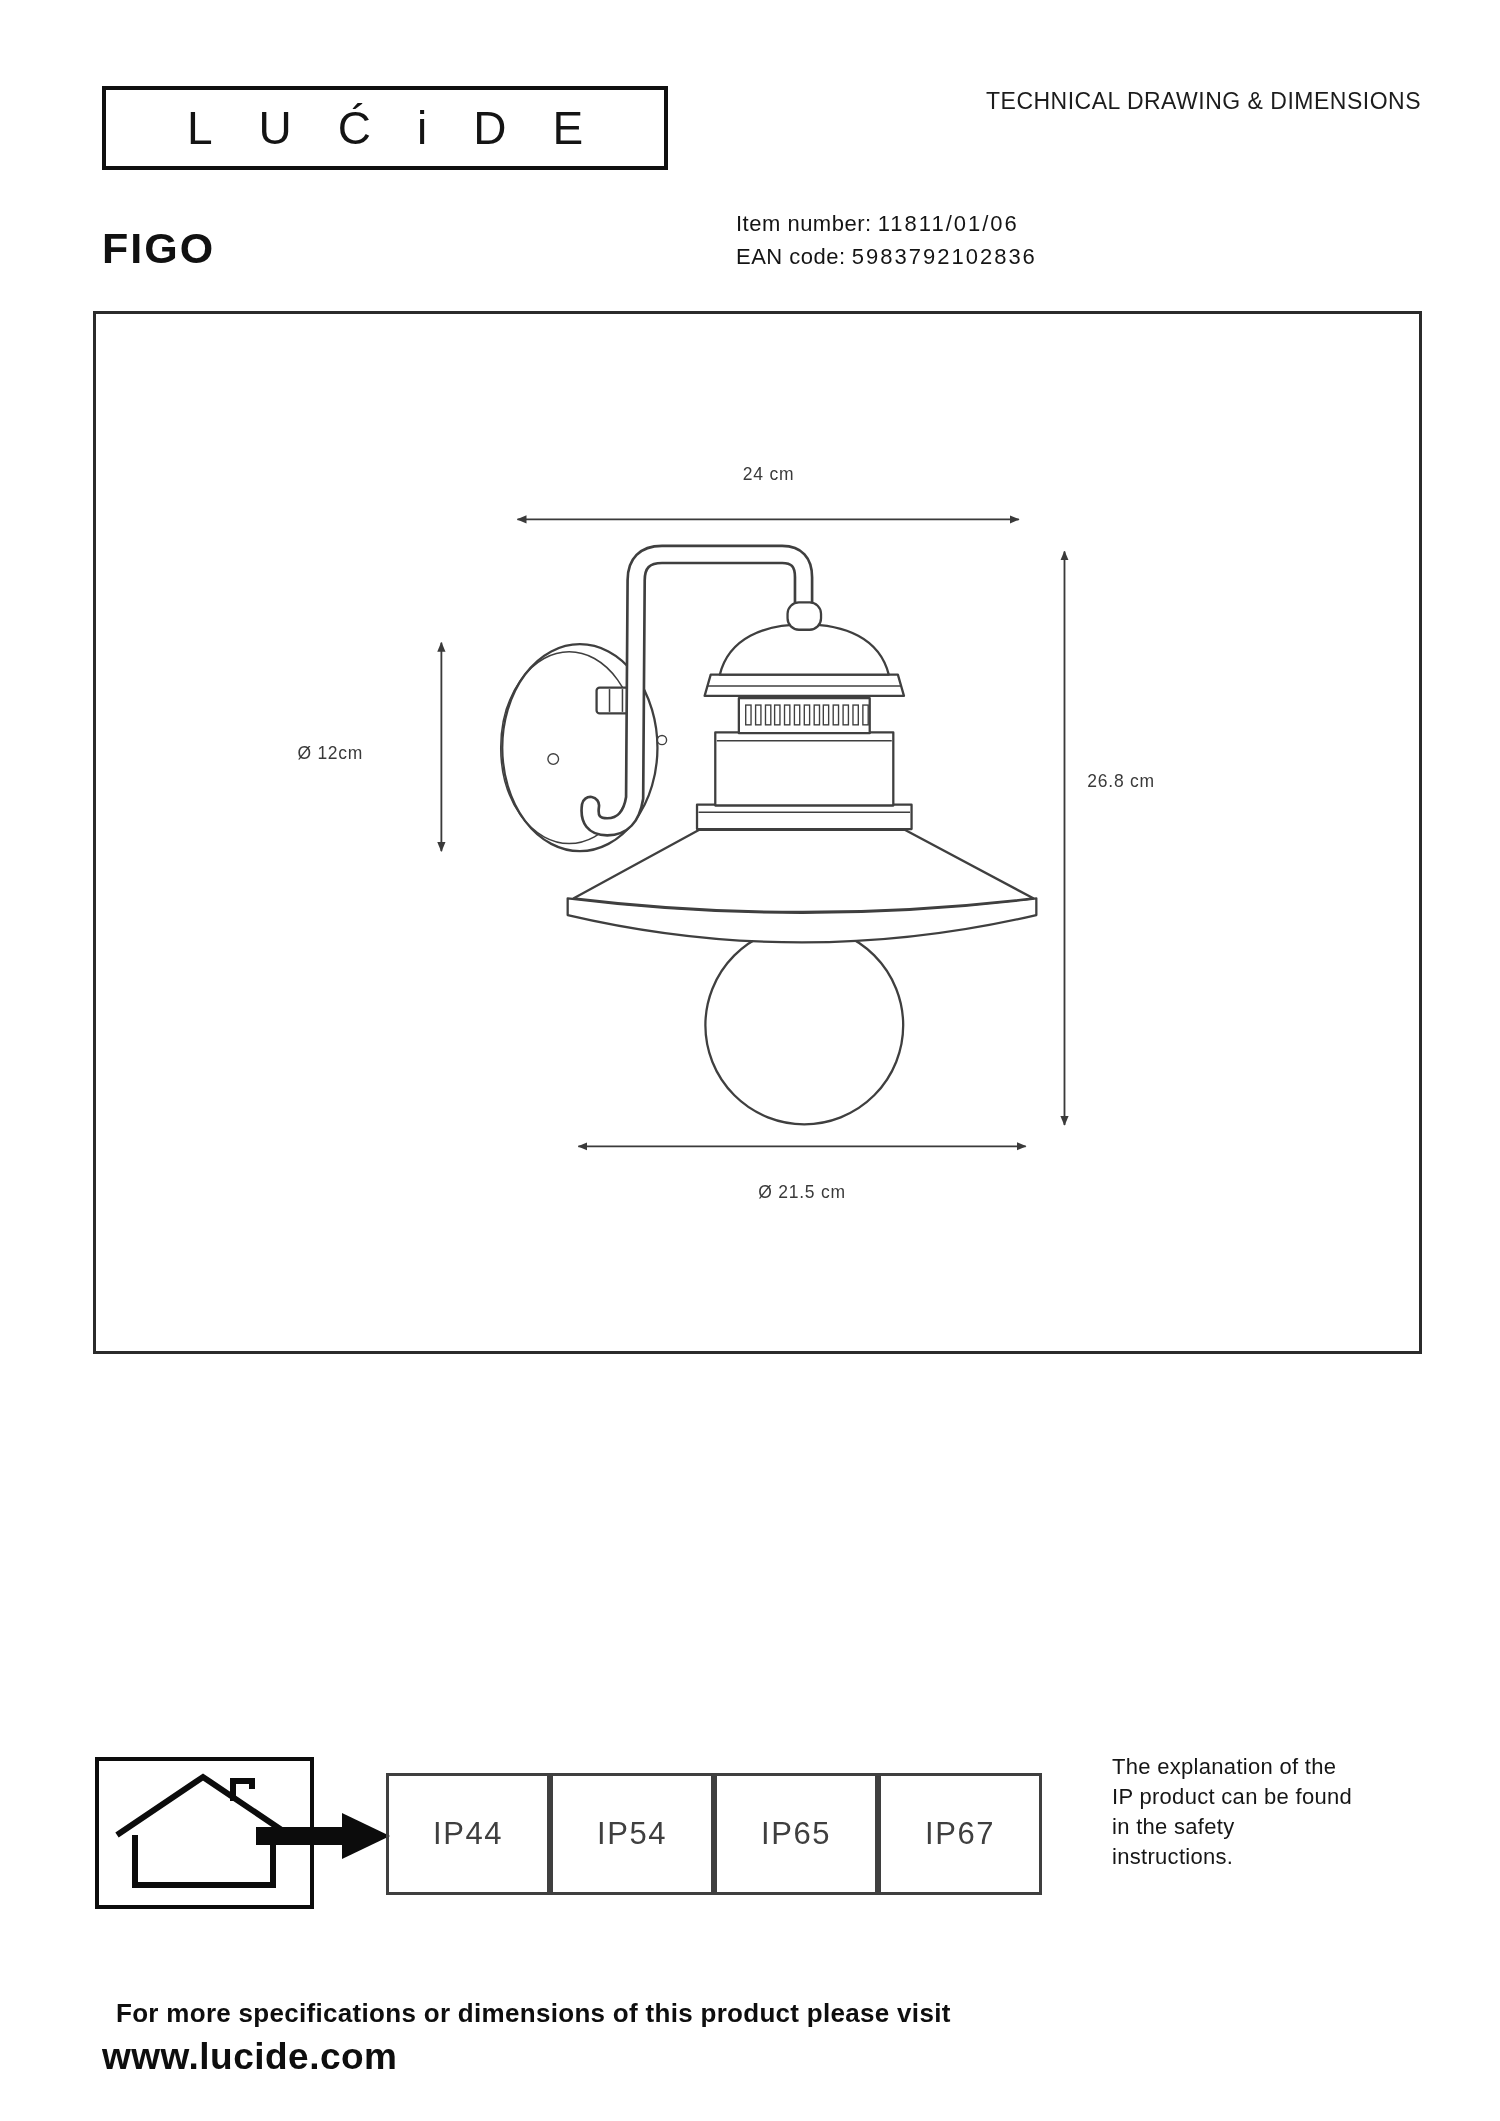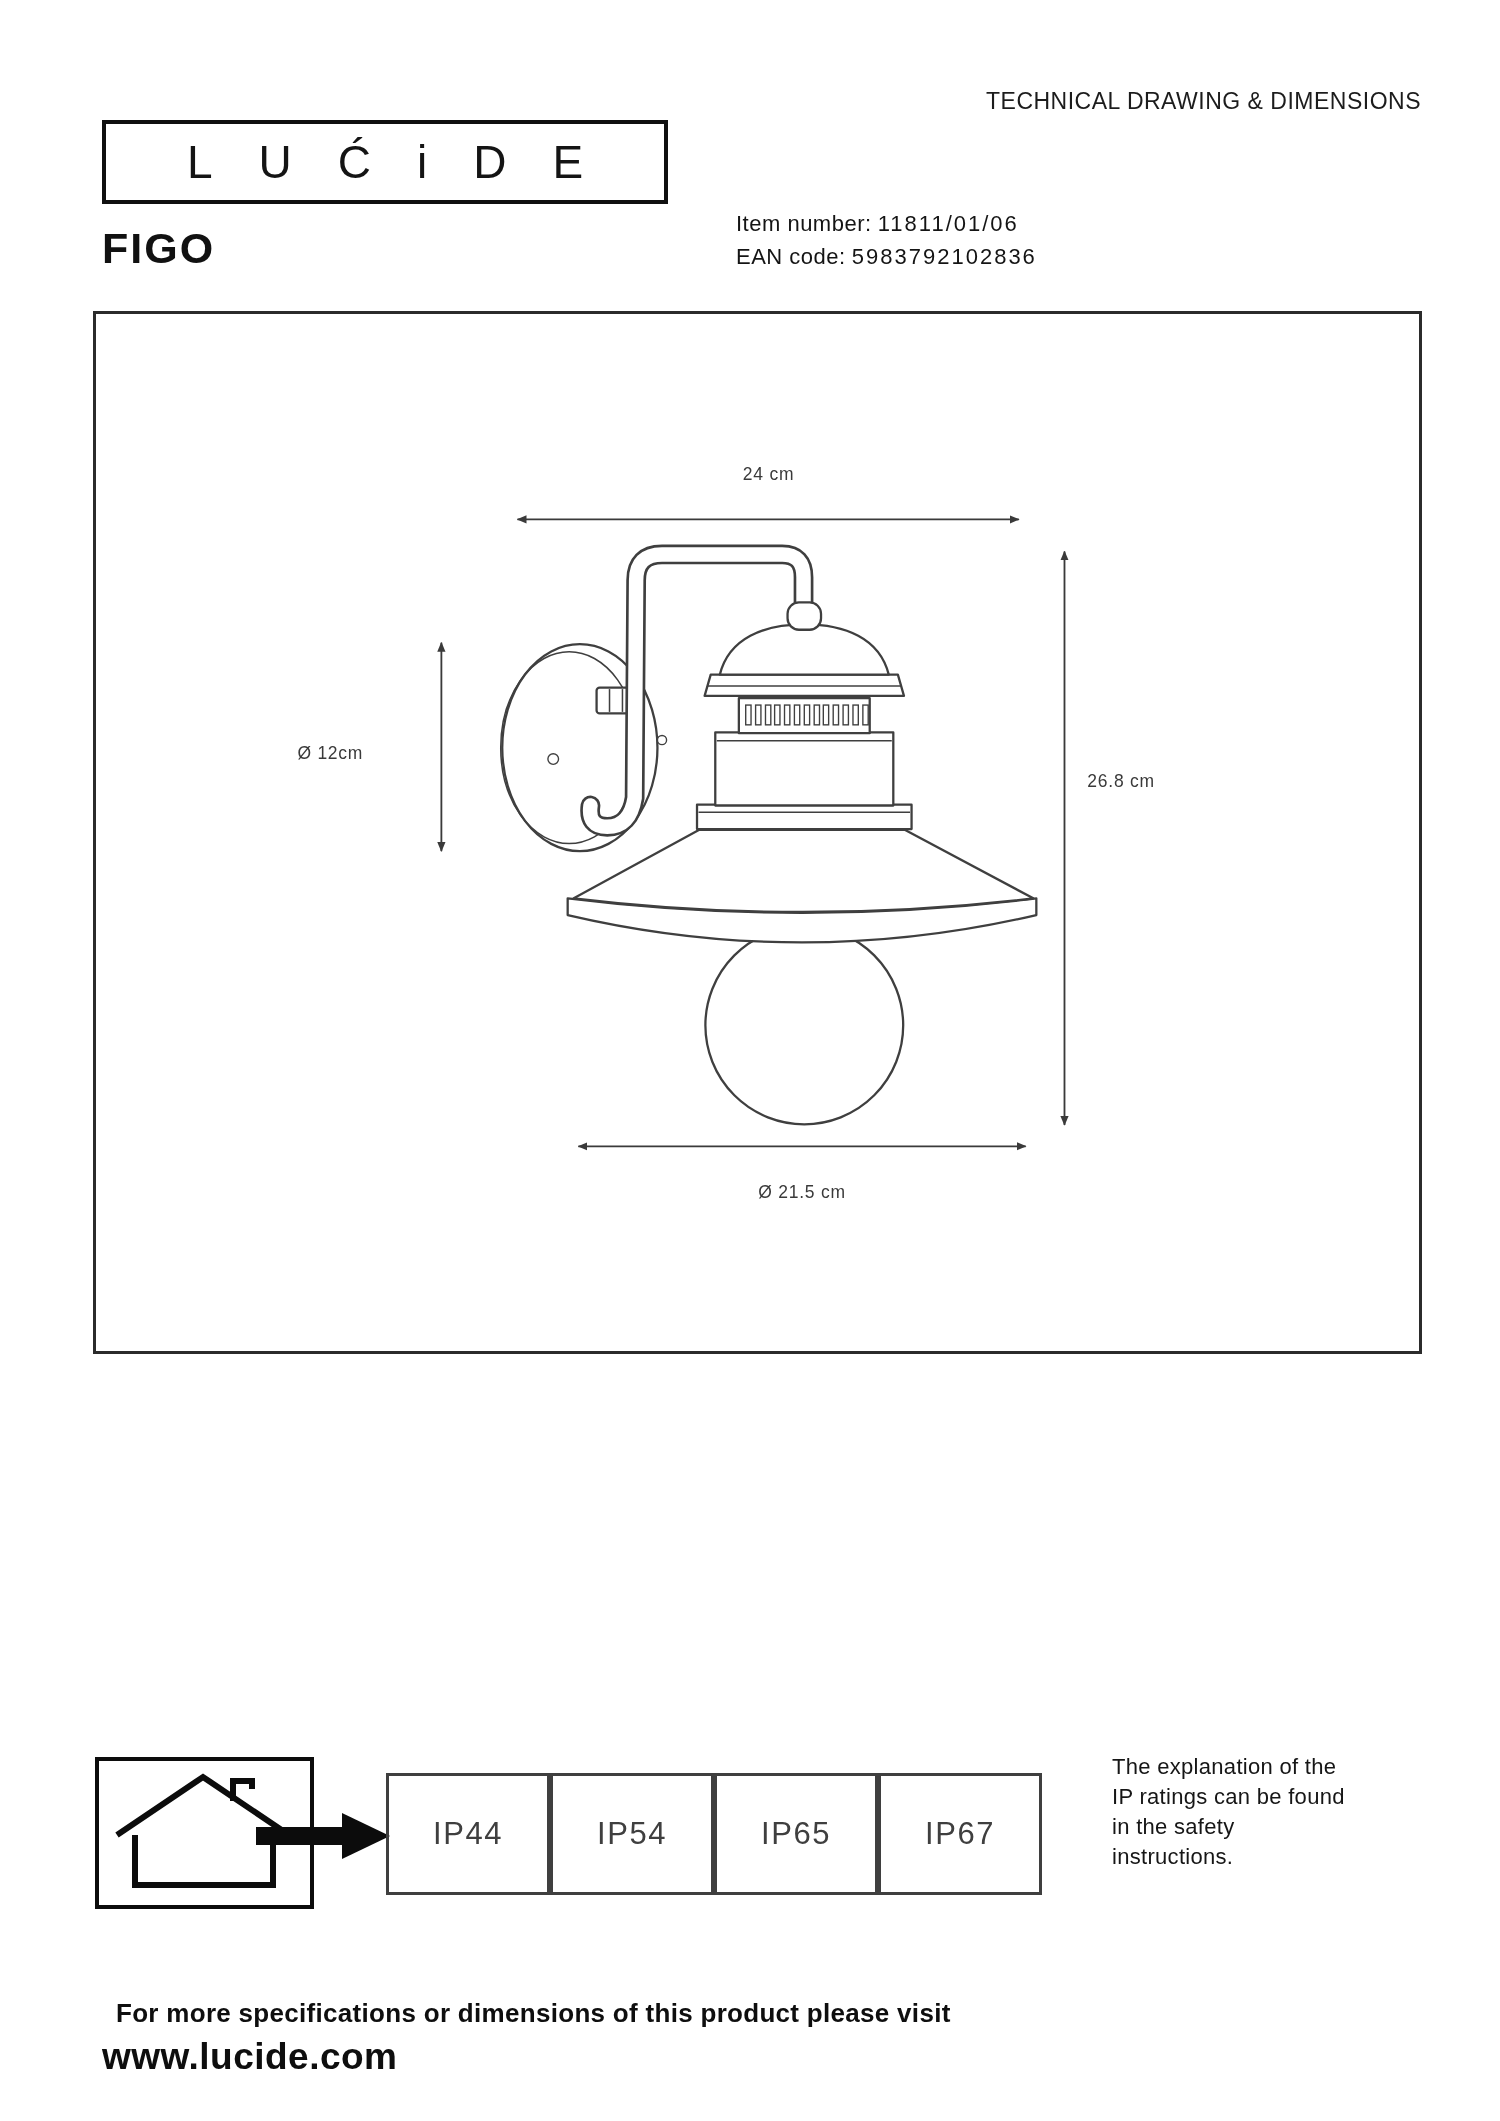--- a/index.html
+++ b/index.html
@@ -1,20 +1,20 @@
 <!DOCTYPE html>
 <html><head>
 <meta charset="utf-8">
 <style>
   html,body{margin:0;padding:0;background:#ffffff;}
   body{width:1500px;height:2121px;position:relative;font-family:"Liberation Sans",sans-serif;color:#1a1a1a;overflow:hidden;}
 
   
   .logo-box{position:absolute;left:102px;top:86px;width:566px;height:84px;border:4px solid #101010;
-            box-sizing:border-box;display:flex;align-items:center;justify-content:center;margin-top:34px;}
+            box-sizing:border-box;display:flex;align-items:center;justify-content:center;}
   .logo-text{font-size:46px;font-weight:400;color:#141414;letter-spacing:46px;padding-left:46px;white-space:nowrap;}
   .doc-title{position:absolute;right:79px;top:88px;font-size:23px;letter-spacing:0.5px;color:#1c1c1c;}
 
   .product-name{position:absolute;left:102px;top:224px;font-size:43px;font-weight:700;letter-spacing:2px;color:#111;}
   .product-codes{position:absolute;left:736px;top:207px;font-size:22px;line-height:33px;color:#141414;}
   .code-label{font-weight:400;letter-spacing:0.5px;}
   .code-value{font-weight:400;letter-spacing:2px;}
 
   
   .drawing-box{position:absolute;left:93px;top:311px;width:1329px;height:1043px;border:3px solid #2b2b2b;box-sizing:border-box;}
@@ -176,18 +176,18 @@
   <span>IP54</span>
 </div>
 <div class="ipbox" style="left:714px">
   <span>IP65</span>
 </div>
 <div class="ipbox" style="left:878px">
   <span>IP67</span>
 </div>
 
 <div class="ip-note">The explanation of the
-IP ratings can be found
+IP product can be found
 in the safety
 instructions.</div>
 
 <div class="footer-line">For more specifications or dimensions of this product please visit</div>
 <div class="footer-site">www.lucide.com</div>
 
 </body></html>

